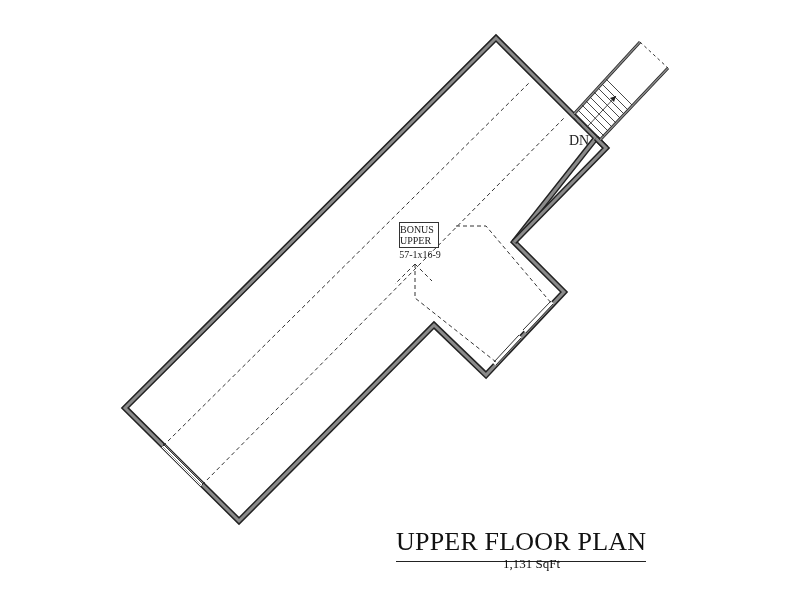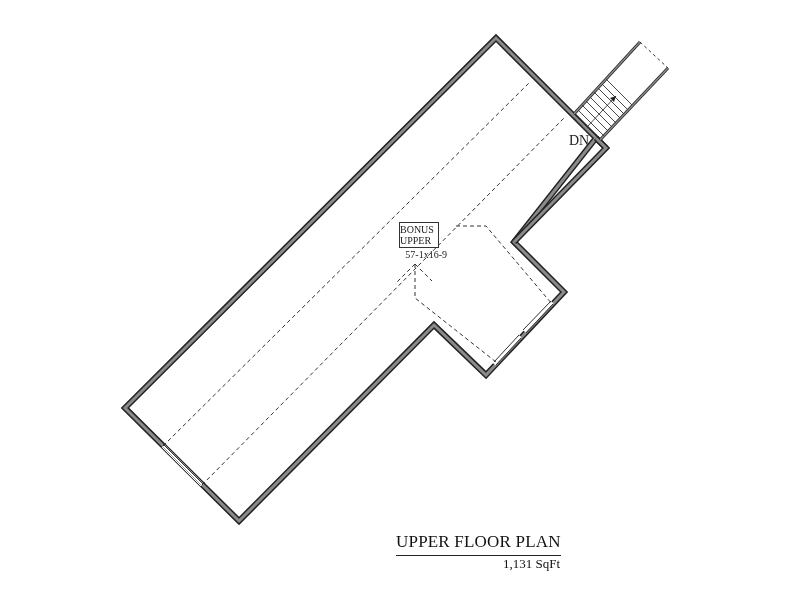--- a/index.html
+++ b/index.html
@@ -3,25 +3,25 @@
   <meta charset="utf-8">
   <style>
     html, body { margin: 0; padding: 0; background: #ffffff; }
     body { width: 792px; height: 612px; position: relative; overflow: hidden; font-family: "Liberation Serif", serif; }
     #plan { position: absolute; left: 0; top: 0; }
     .room-label-box {
       position: absolute; left: 399px; top: 222px; width: 40px; height: 26px;
       border: 1px solid #333; background: #fff; 
       font-size: 10px; line-height: 11px; color: #222; padding-top: 1px; box-sizing: border-box;
     }
-    .room-dims { position: absolute; left: 393px; top: 249px; width: 54px; text-align: right; font-size: 10px; color: #222; }
+    .room-dims { position: absolute; left: 393px; top: 249px; width: 54px; text-align: center; font-size: 10px; color: #222; }
     .dn-label { position: absolute; left: 569px; top: 133px; font-size: 14px; color: #222; }
     .plan-title {
-      position: absolute; left: 396px; top: 531px; font-size: 17px; color: #111;
-      border-bottom: 1.5px solid #222; line-height: 22px; padding-bottom: 2px; letter-spacing: 0.2px;
+      position: absolute; left: 396px; top: 531px; font-size: 26px; color: #111;
+      border-bottom: 1.5px solid #222; line-height: 22px; padding-bottom: 8px; letter-spacing: 0.2px;
     }
     .plan-area { position: absolute; left: 458px; top: 556px; font-size: 13px; color: #111; margin-left: 45px; }
   </style>
 </head>
 <body>
 
 <svg id="plan" width="792" height="612" viewBox="0 0 792 612" xmlns="http://www.w3.org/2000/svg">
 
   <g fill="none" stroke-linejoin="miter">
     <polyline points="606,148 596,138 514,242 564,292 486,375 434,325 239,521 125,408 496,38 596,138" stroke="#222" stroke-width="6"></polyline>

